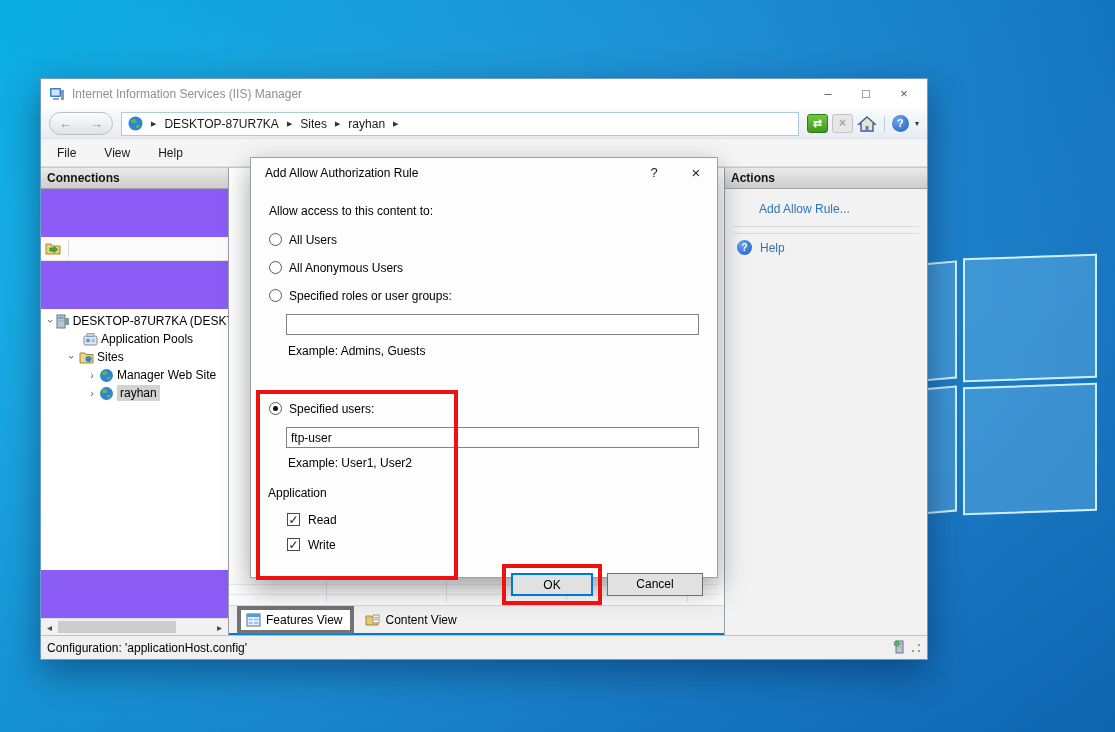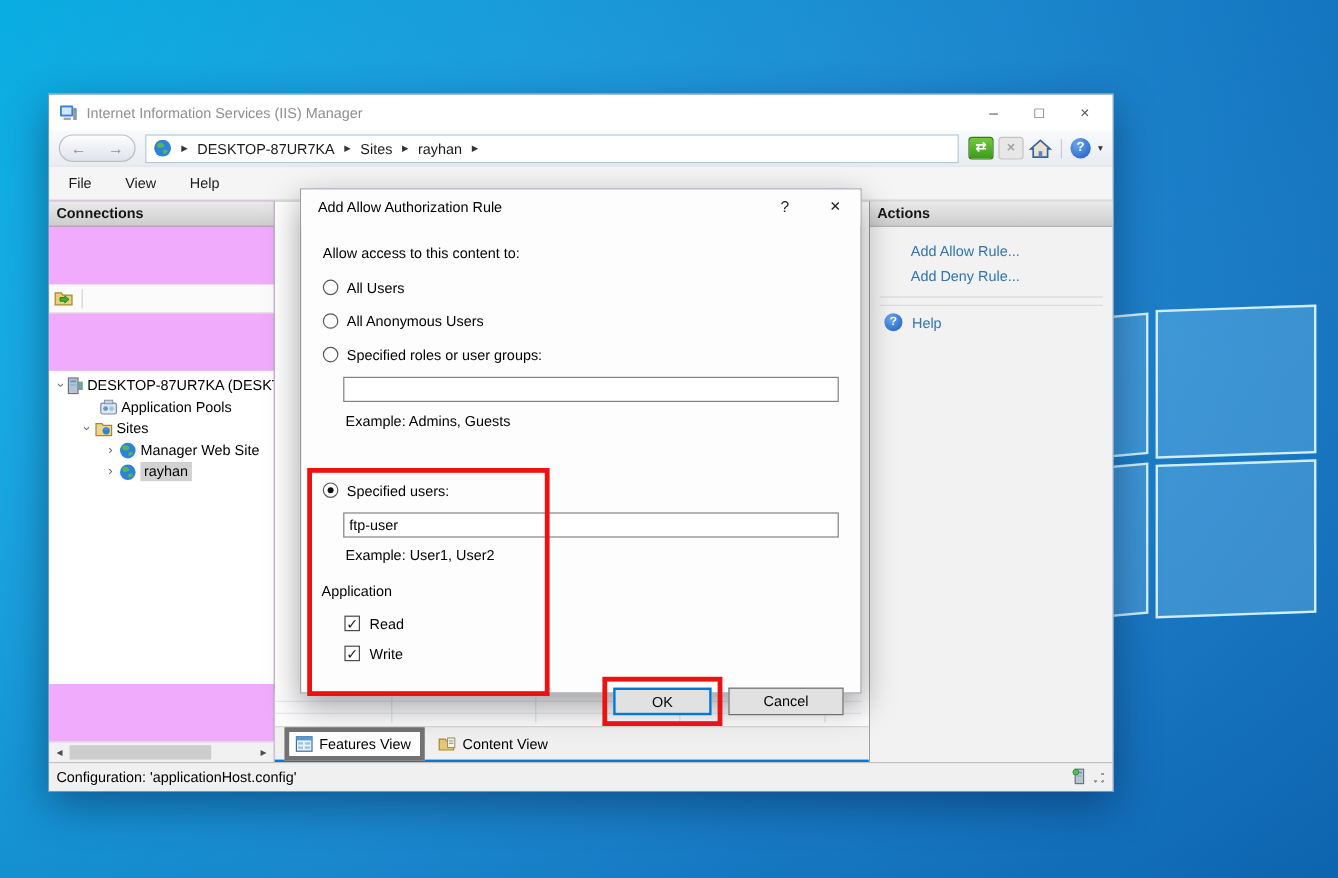--- a/index.html
+++ b/index.html
@@ -53,21 +53,21 @@
   .menubar { height:28px; background:#f5f5f5; display:flex; align-items:center;
     padding-left:16px; gap:28px; color:#1a1a1a; border-bottom:1px solid #e0e0e0; }
   .menu-item { cursor:default; }
 
   .content { position:absolute; top:88px; left:0; right:0; bottom:24px; display:flex; }
 
   .panel-header { height:21px; line-height:21px; font-weight:bold; color:#151515;
     background:linear-gradient(#eaeaea,#cdcdcd); border-bottom:1px solid #a6a6a6; padding-left:6px; }
 
   
-  .conn { width:188px; border-right:1px solid #98a0a8; background:#f0abfc;
+  .conn { width:188px; border-right:1px solid #98a0a8; background:#8b5cf6;
     display:flex; flex-direction:column; border-top:1px solid #c9c9c9;gap:48px; }
   .conn-toolbar { height:24px; background:#fbfbfb; border-bottom:1px solid #e4e4e4;
     display:flex; align-items:center; padding-left:4px; }
   .tb-sep { width:1px; height:16px; background:#d5d5d5; margin-left:6px; }
   .tree { flex:1; padding-top:3px; overflow:hidden; background:#fff; }
   .trow { height:18px; display:flex; align-items:center; white-space:nowrap; cursor:default; }
   .chev { width:10px; color:#636363; font-size:11px; text-align:center; line-height:10px; }
   .chev.exp { transform:rotate(90deg); }
   .ticon { margin:0 3px 0 2px; display:inline-flex; }
   .tlabel { color:#000; }
@@ -321,21 +321,20 @@
             </span>
             <span>Content View</span>
           </span>
         </div>
       </div>
 
       <div class="acts">
         <div class="panel-header">Actions</div>
         <div class="acts-body">
           <div class="act-link">Add Allow Rule...</div>
-          <div class="act-link">Add Deny Rule...</div>
           <div class="act-sep"></div>
           <div class="act-sep"></div>
           <div class="help-row">
             <span class="help-circle">?</span>
             <span class="lbl">Help</span>
           </div>
         </div>
       </div>
     </div>
 

